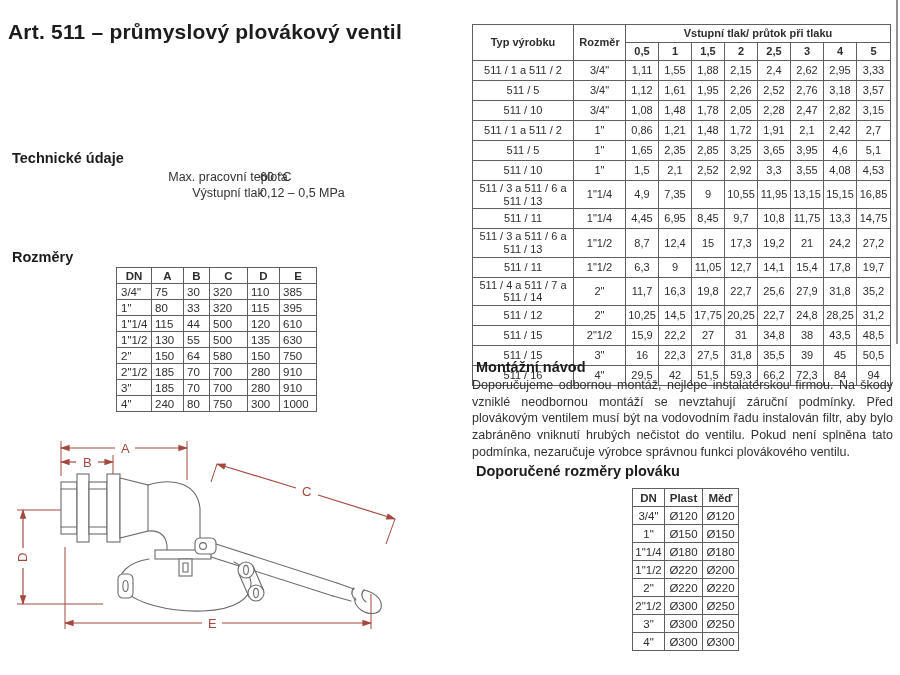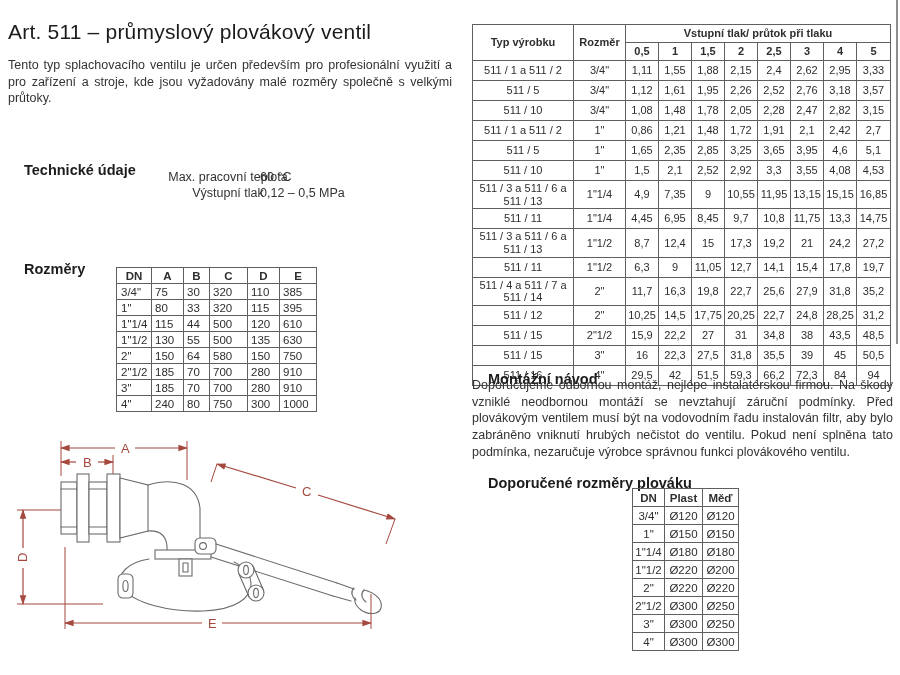--- a/index.html
+++ b/index.html
@@ -6,30 +6,30 @@
     --dim:#a5493f;
     --border:#5f5f5f;
     --ink:#2e2e2e;
   }
   html,body{margin:0;padding:0;background:#fff;}
   .page{
     position:relative;width:900px;height:675px;background:#ffffff;overflow:hidden;
     font-family:"Liberation Sans", sans-serif;color:var(--ink);
   }
   h1.doc-title{
-    left:8px;top:20px;margin:0;font-size:21px;font-weight:normal;color:#1c1c1c;
+    left:8px;top:20px;margin:0;font-size:21px;font-weight:bold;color:#1c1c1c;
     letter-spacing:.2px;position:absolute;
   }
   p.body-text{
     margin:0;position:absolute;font-size:12.5px;line-height:1.33;text-align:justify;color:#333;
   }
   .intro{left:8px;top:57px;width:444px;}
   .montaz-text{left:472px;top:377px;width:421px;}
   h2.sec{
-    position:absolute;margin:16px;font-size:14.5px;font-weight:bold;color:#1c1c1c;
+    position:absolute;margin:4px;font-size:14.5px;font-weight:bold;color:#1c1c1c;
   }
   
   .tech-rows{position:absolute;left:8px;top:169px;width:440px;font-size:12.5px;color:#333;}
   .spec-row{position:relative;height:16px;line-height:16px;text-align:center;}
   .spec-value{position:absolute;left:252px;top:0;}
   
   table{border-collapse:collapse;table-layout:fixed;}
   th,td{border:1px solid var(--border);overflow:hidden;}
   th{font-weight:bold;text-align:center;}
   
@@ -57,21 +57,20 @@
   
   .page-edge{position:absolute;left:896px;top:0;width:2px;height:344px;background:#8f8f8f;}
 </style>
 </head>
 <body>
 
 <div class="page">
 
   <h1 class="doc-title">Art. 511 – průmyslový plovákový ventil</h1>
 
-  <p class="body-text intro">Tento typ splachovacího ventilu je určen především pro profesionální využití a pro zařízení a stroje, kde jsou vyžadovány malé rozměry společně s velkými průtoky.</p>
 
   <h2 class="sec" style="left:8px;top:146px;">Technické údaje</h2>
 
   <div class="tech-rows">
     <div class="spec-row">
       <span class="spec-label">Max. pracovní teplota</span>
       <span class="spec-value">60 °C</span>
     </div>
     <div class="spec-row">
       <span class="spec-label">Výstupní tlak</span>

